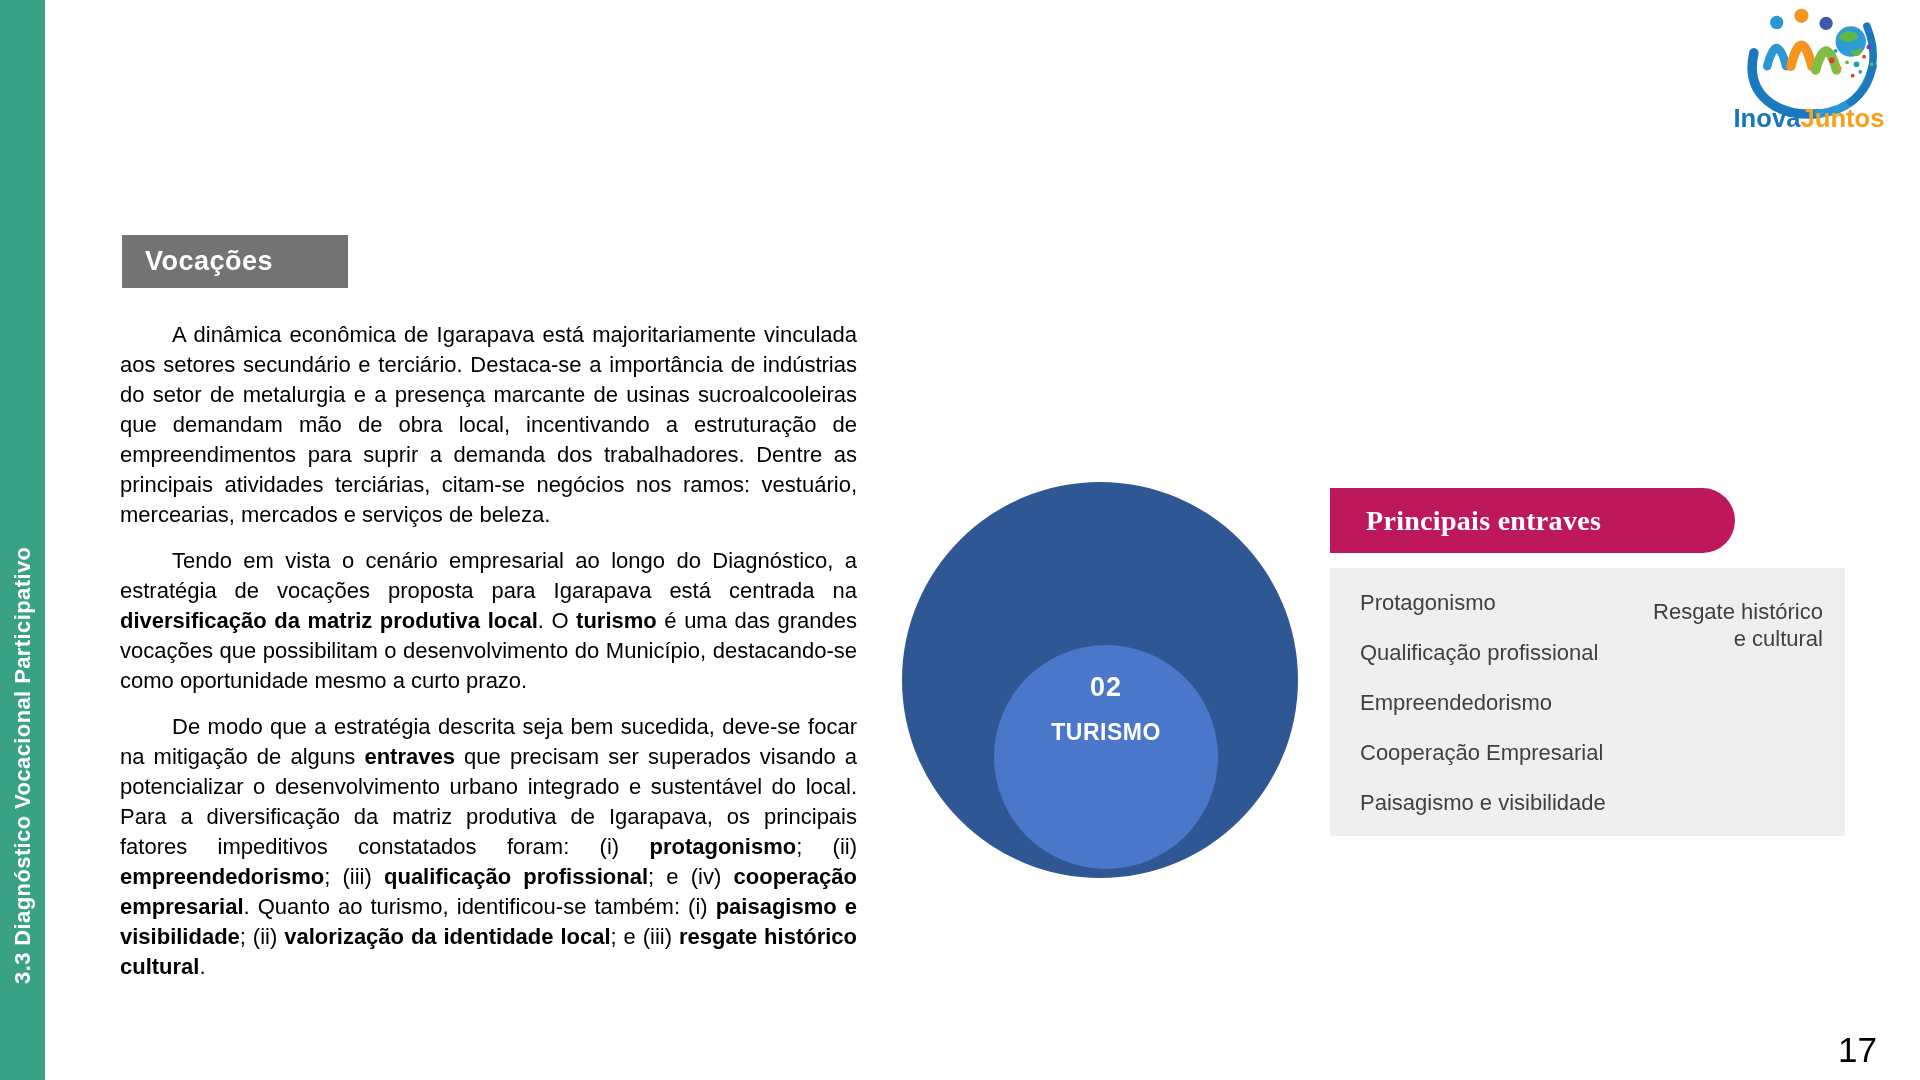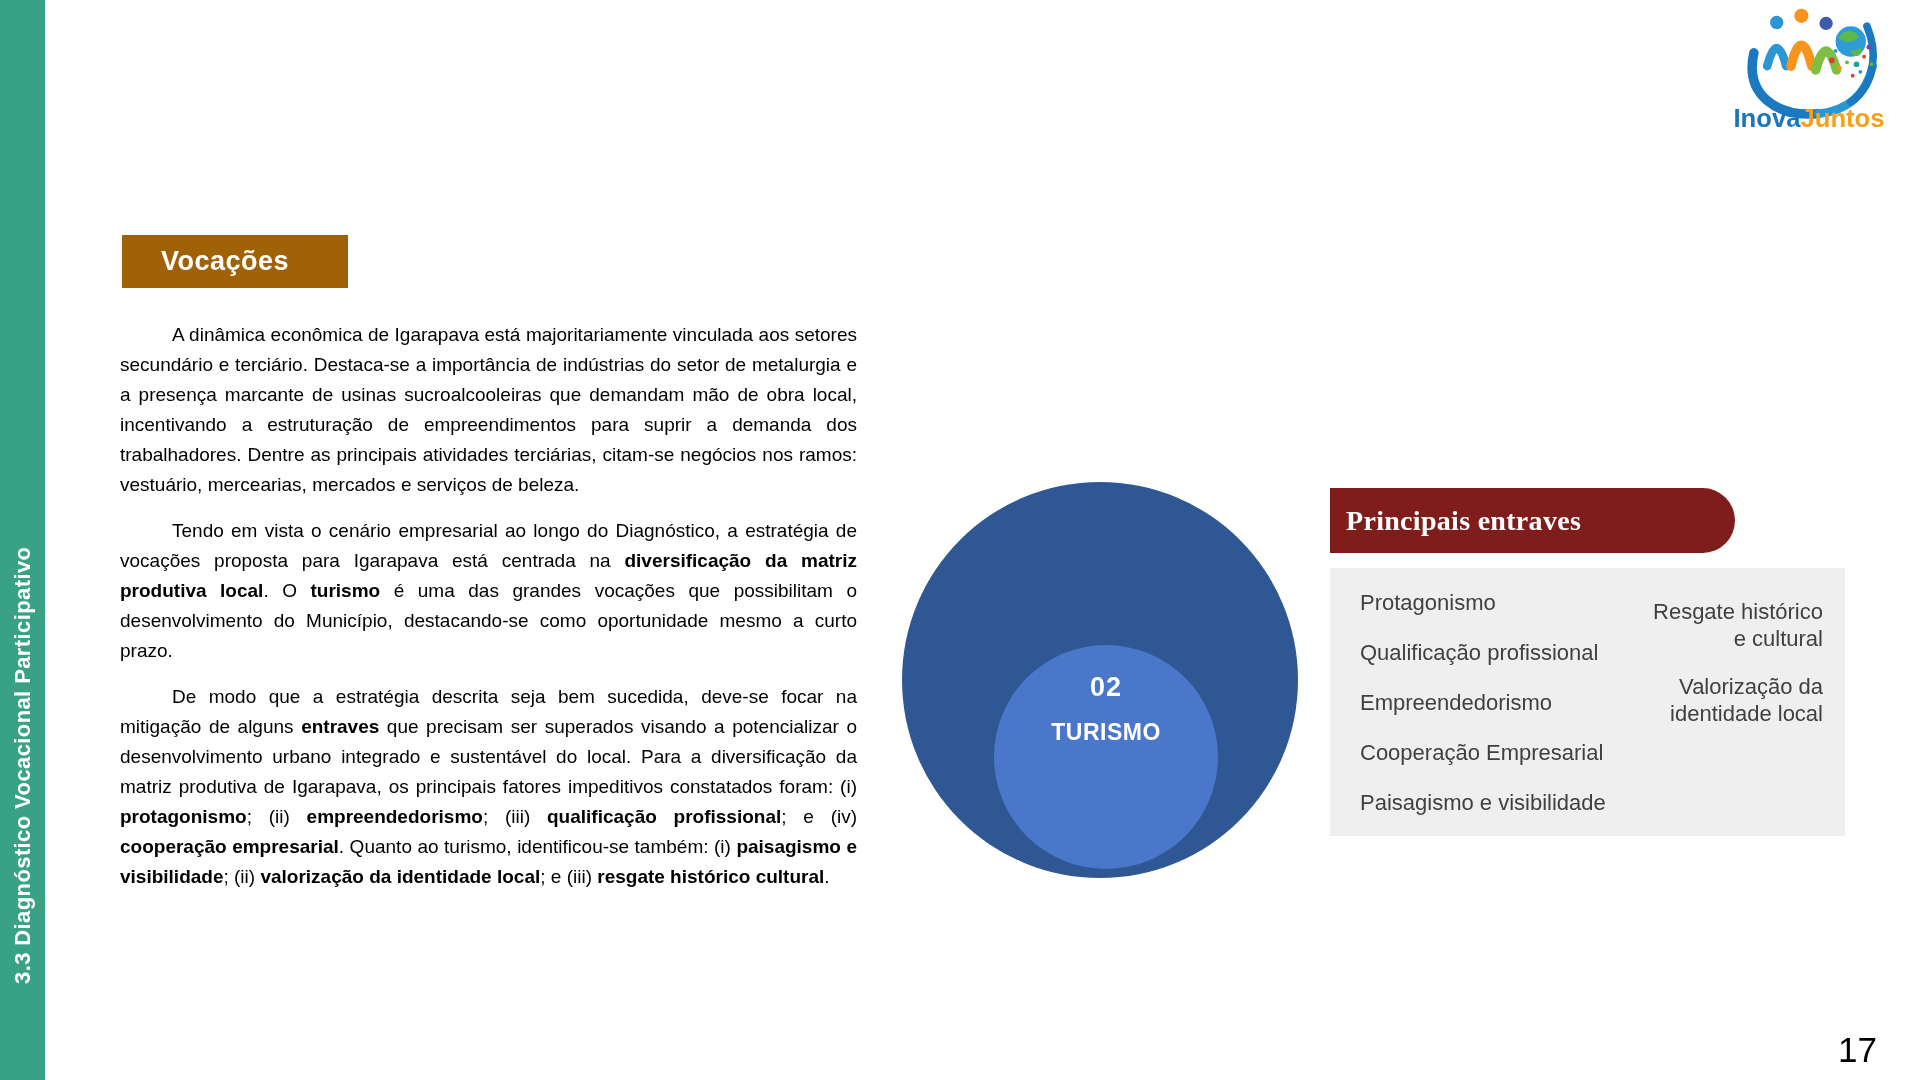--- a/index.html
+++ b/index.html
@@ -10,43 +10,43 @@
   .sidebar{position:absolute;left:0;top:0;width:45px;height:1080px;background:#39A285;}
   .sidebar-label{position:absolute;left:0;top:495px;width:45px;height:540px;
     writing-mode:vertical-rl;transform:rotate(180deg);
     display:flex;align-items:center;justify-content:center;
     color:#ffffff;font-size:22px;font-weight:600;letter-spacing:.4px;white-space:nowrap;}
 
   
   .logo{position:absolute;left:1733px;top:2px;width:152px;height:132px;}
 
   
-  .title-box{position:absolute;left:122px;top:235px;width:226px;height:53px;background:#a16207;
-    color:#fff;display:flex;align-items:center;padding-left:39px;box-sizing:border-box;
+  .title-box{position:absolute;left:122px;top:235px;width:226px;height:53px;background:#737373;
+    color:#fff;display:flex;align-items:center;padding-left:23px;box-sizing:border-box;
     font-size:27px;font-weight:700;letter-spacing:.5px;}
 
   
-  .body-text{position:absolute;left:120px;top:320px;width:737px;font-size:19px;line-height:30px;
+  .body-text{position:absolute;left:120px;top:320px;width:737px;font-size:22px;line-height:30px;
     text-align:justify;color:#000;}
   .body-text p{margin:0 0 16px 0;text-indent:52px;}
   .body-text b{font-weight:700;margin-top:40px;}
 
   
   .circle-outer{position:absolute;left:902px;top:482px;width:396px;height:396px;border-radius:50%;background:#2F5794;}
   .circle-inner{position:absolute;left:994px;top:645px;width:224px;height:224px;border-radius:50%;background:#4A77C9;}
   .circle-outer-text{position:absolute;left:902px;top:514px;width:396px;display:flex;flex-direction:column;
     align-items:center;gap:15px;color:#fff;text-align:center;}
   .circle-inner-text{position:absolute;left:994px;top:672px;width:224px;display:flex;flex-direction:column;
     align-items:center;gap:13px;color:#fff;text-align:right;}
   .circle-num{font-size:27px;font-weight:700;letter-spacing:1px;}
   .circle-label{font-size:23px;font-weight:700;letter-spacing:.5px;line-height:32px;}
 
   
-  .entraves-header{position:absolute;left:1330px;top:488px;width:405px;height:65px;background:#7f1d1d;
-    border-radius:0 33px 33px 0;color:#fff;display:flex;align-items:center;padding-left:16px;box-sizing:border-box;
+  .entraves-header{position:absolute;left:1330px;top:488px;width:405px;height:65px;background:#be185d;
+    border-radius:0 33px 33px 0;color:#fff;display:flex;align-items:center;padding-left:36px;box-sizing:border-box;
     font-family:"Liberation Serif",serif;font-weight:700;font-size:28px;letter-spacing:.3px;}
   .entraves-panel{position:absolute;left:1330px;top:568px;width:515px;height:268px;background:#EFEFEF;
     box-sizing:border-box;display:flex;padding:22px 22px 0 30px;}
   .entraves-left{flex:1.18;display:flex;flex-direction:column;gap:24px;font-size:22px;color:#404040;}
   .entraves-left .entrave-item{white-space:nowrap;}
   .entraves-right{flex:1;display:flex;flex-direction:column;gap:21px;font-size:22px;color:#404040;text-align:right;margin-top:8px;}
   .entraves-right .lines{line-height:27px;}
 
   .page-number{position:absolute;left:1838px;top:1030px;font-size:35px;color:#000;}
 </style>
@@ -117,22 +117,18 @@
         <div class="entrave-item">Qualificação profissional</div>
         <div class="entrave-item">Empreendedorismo</div>
         <div class="entrave-item">Cooperação Empresarial</div>
         <div class="entrave-item">Paisagismo e visibilidade</div>
       </div>
     <div class="entraves-right">
         <div class="lines">
           <div>Resgate histórico</div>
           <div>e cultural</div>
         </div>
-        <div class="lines">
-          <div>Valorização da</div>
-          <div>identidade local</div>
-        </div>
       </div>
   </div>
 
   <div class="page-number">17</div>
 
 </div>
 
 </body></html>

